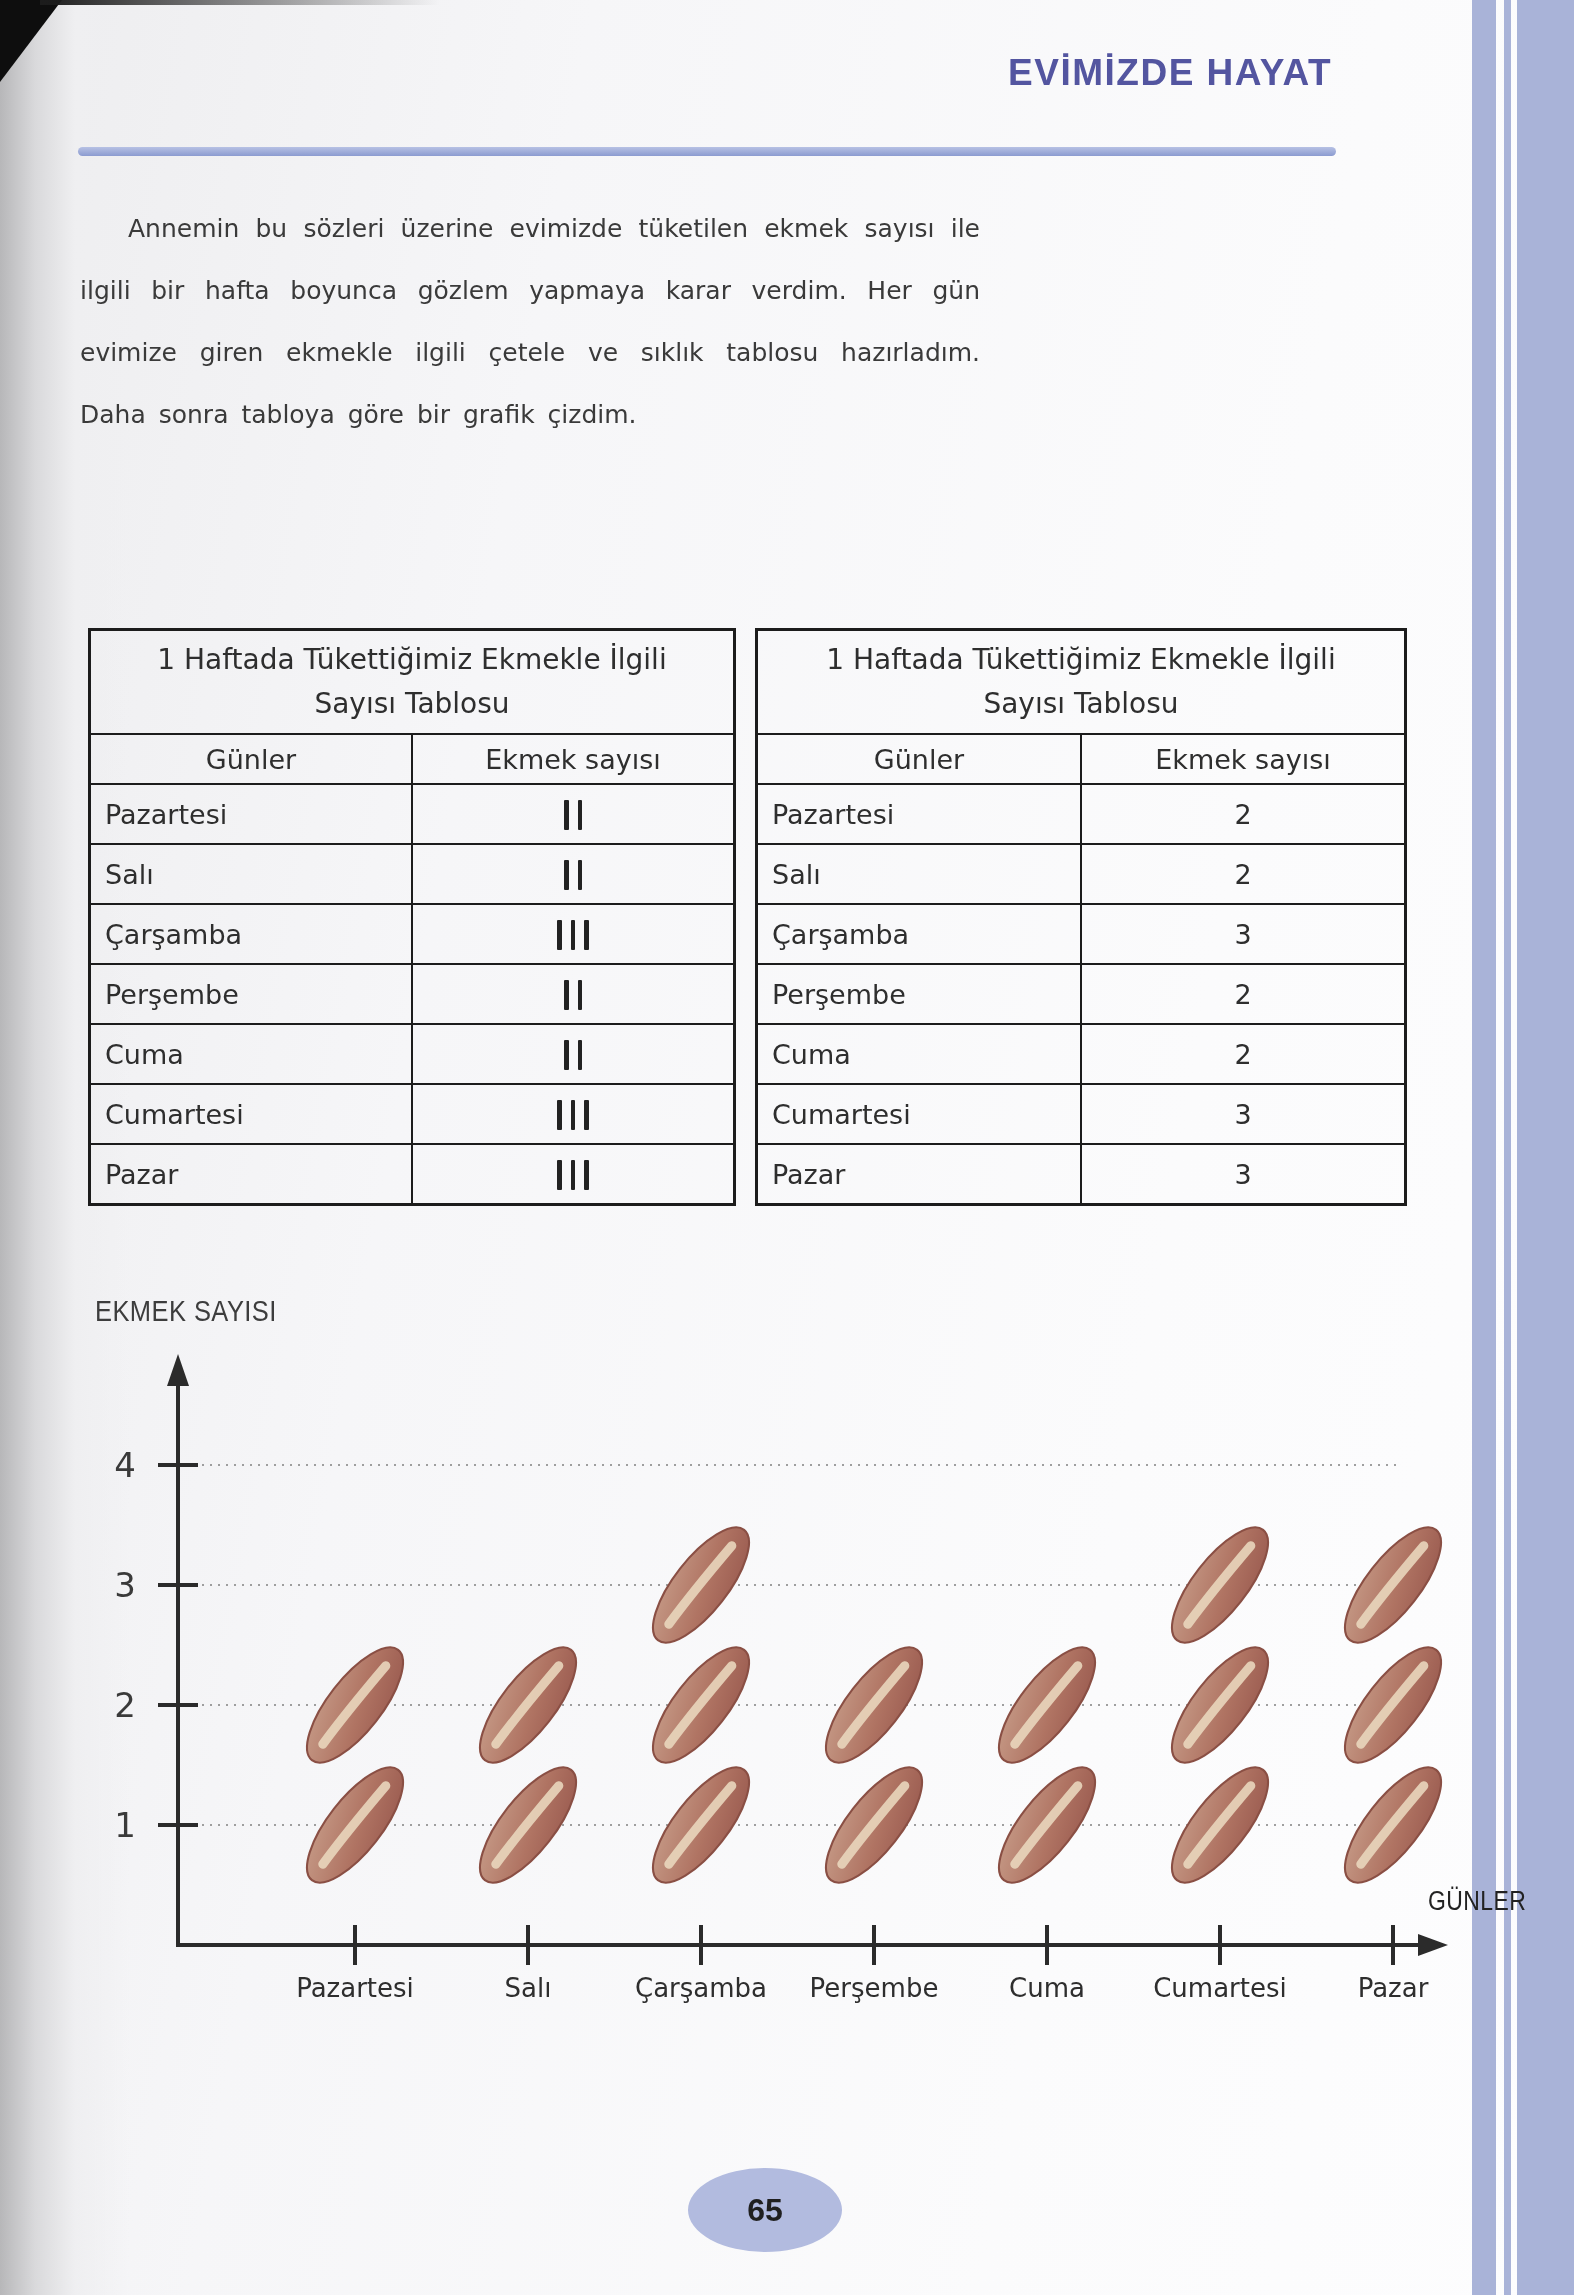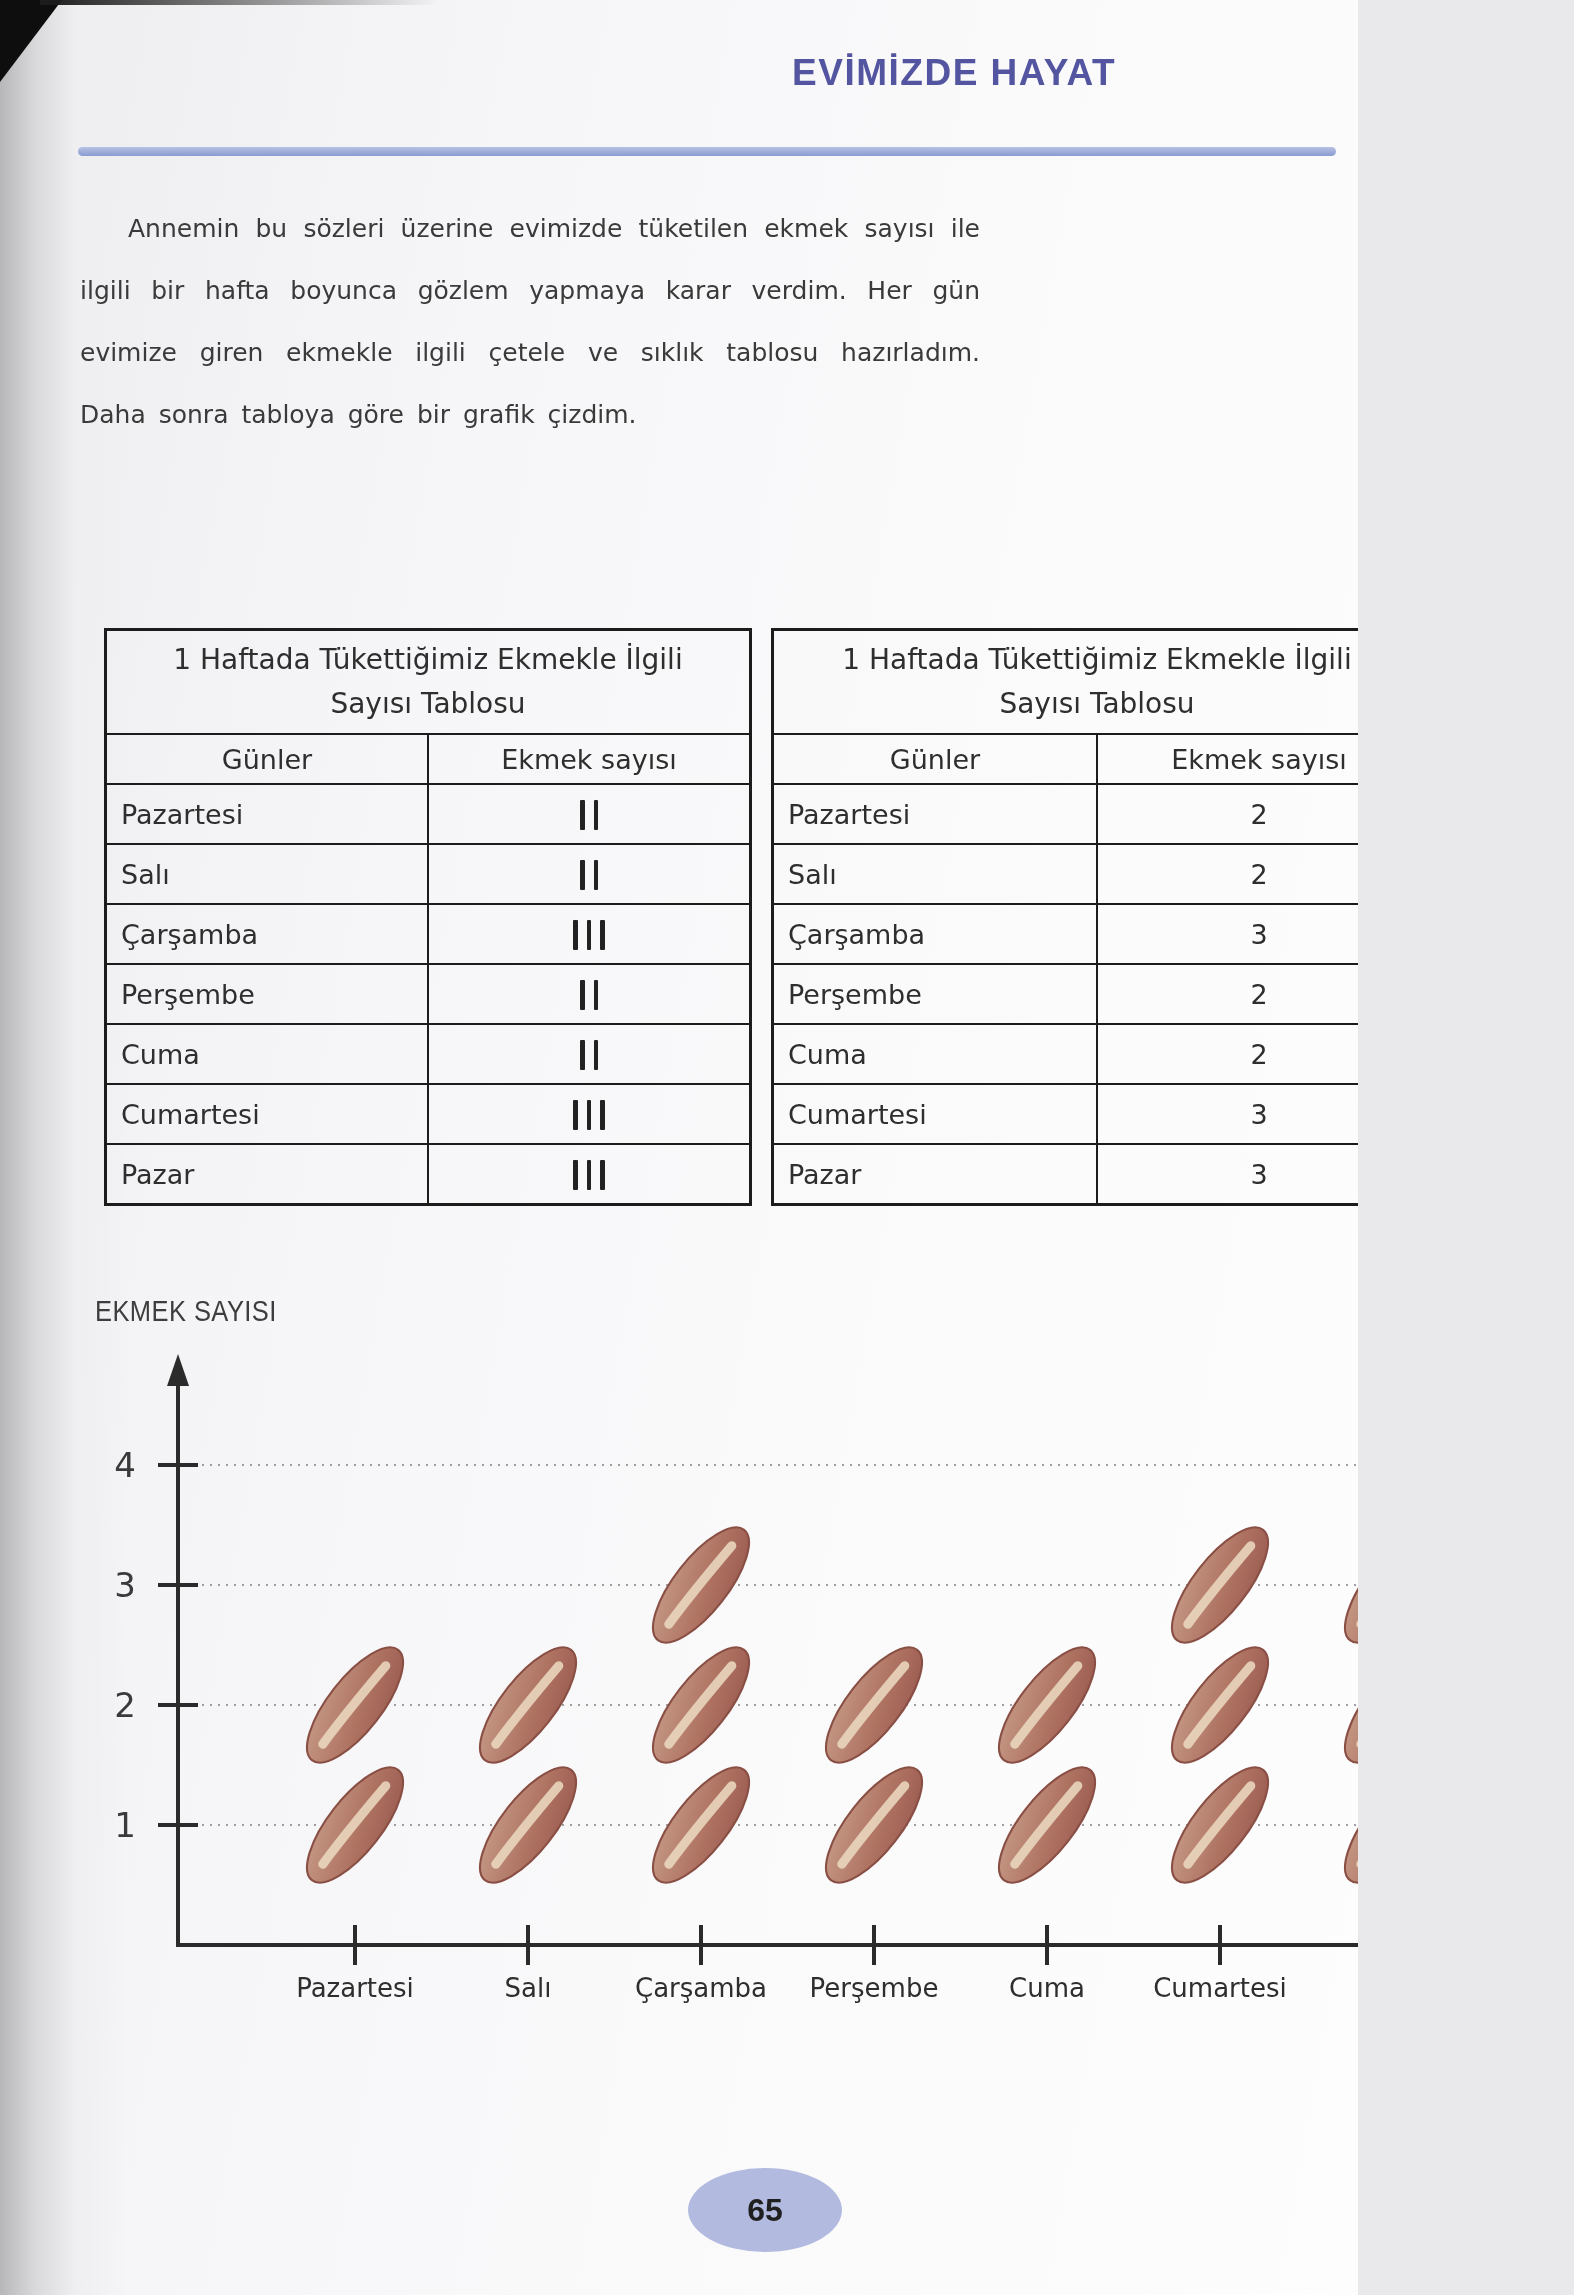--- a/index.html
+++ b/index.html
@@ -1,18 +1,18 @@
 <!DOCTYPE html>
 <html><head>
 <meta charset="utf-8">
 <style>
   html,body{margin:0;padding:0;}
   body{background:#e9e9eb;}
   #page{
-    position:relative; width:1358px; height:2295px; overflow:hidden;
+    position:relative; width:1574px; height:2295px; overflow:hidden;
     background:linear-gradient(100deg,#ededef 0%,#f6f6f8 30%,#fbfbfc 70%,#fdfdfe 100%);
     font-family:"DejaVu Sans",sans-serif; color:#333;
   }
   
   .left-shade{position:absolute;left:0;top:0;width:130px;height:100%;
     background:linear-gradient(to right,#b7b7b9 0px,#d9d9db 35px,#efeff1 75px,rgba(240,240,242,0) 130px);}
   .corner{position:absolute;left:0;top:0;width:62px;height:82px;background:#0e0e0e;
     clip-path:polygon(0 0,100% 0,0 100%);}
   .top-strip{position:absolute;left:40px;top:0;width:400px;height:5px;
     background:linear-gradient(to right,#1c1c1c,rgba(28,28,28,0));}
@@ -23,21 +23,21 @@
     font-weight:700;font-size:37px;letter-spacing:1.5px;color:#5355a0;}
   .header-rule{position:absolute;left:78px;top:147px;width:1258px;height:9px;border-radius:5px;
     background:linear-gradient(to bottom,#b7c1e4,#8b9bd0);}
   
   .body-text{position:absolute;left:80px;top:198px;width:916px;font-size:25px;line-height:62px;
     text-align:justify;color:#3a3a3a;word-spacing:5px;}
   .body-text p{margin:0 16px 10px 0;text-indent:48px;}
   
   .data-table{position:absolute;border-collapse:collapse;table-layout:fixed;background:transparent;}
   .data-table,.data-table th,.data-table td{border:2.5px solid #1c1c1c;}
-  .data-table{border-width:3px;margin-left:16px;}
+  .data-table{border-width:3px;}
   #cetele-table{left:88px;top:628px;width:648px;}
   #siklik-table{left:755px;top:628px;width:652px;}
   .tbl-title{height:100px;font-weight:400;font-size:28px;line-height:44px;text-align:center;color:#2e2e2e;}
   .tbl-head td{height:46px;font-size:27px;text-align:center;color:#2e2e2e;}
   .tbl-row td{height:56px;font-size:27px;color:#2e2e2e;}
   .day-cell{padding-left:14px;width:49%;}
   .val-cell{text-align:center;font-size:32px;}
   .tally-cell{text-align:center;}
   .tally-wrap{display:inline-flex;gap:9px;align-items:center;vertical-align:middle;}
   .tbar{display:inline-block;width:4.5px;height:30px;background:#222;border-radius:1px;}

